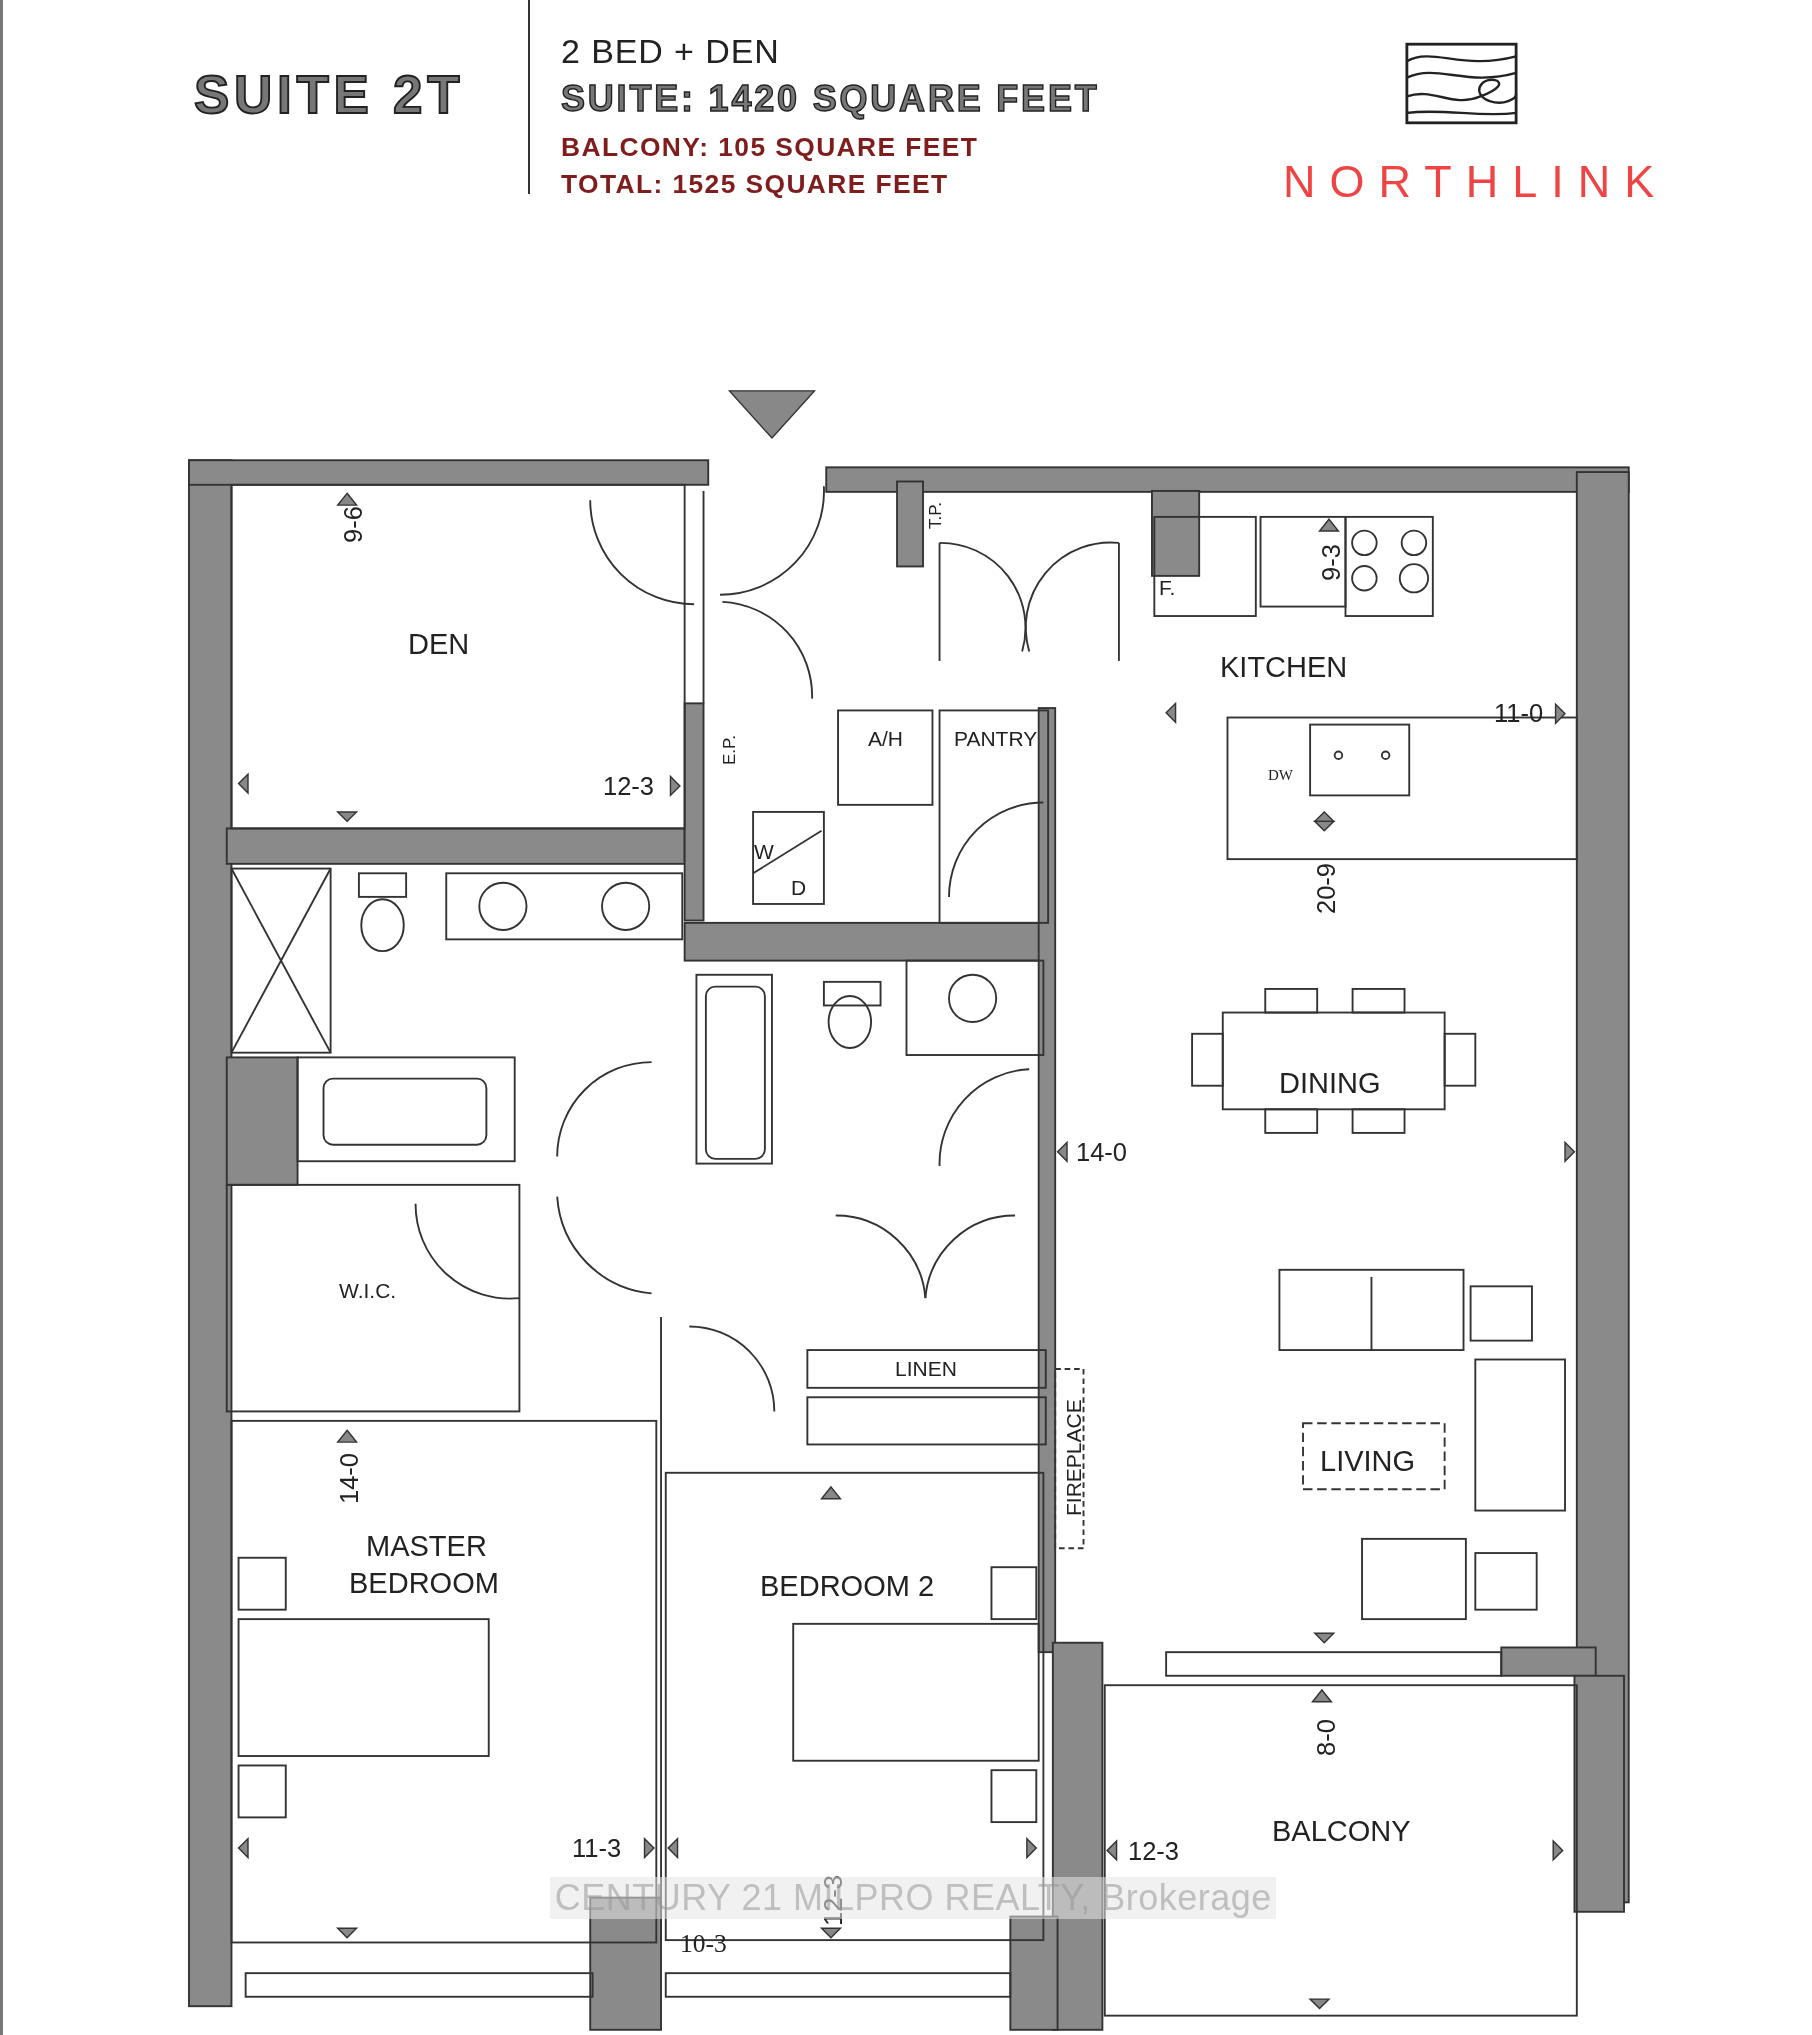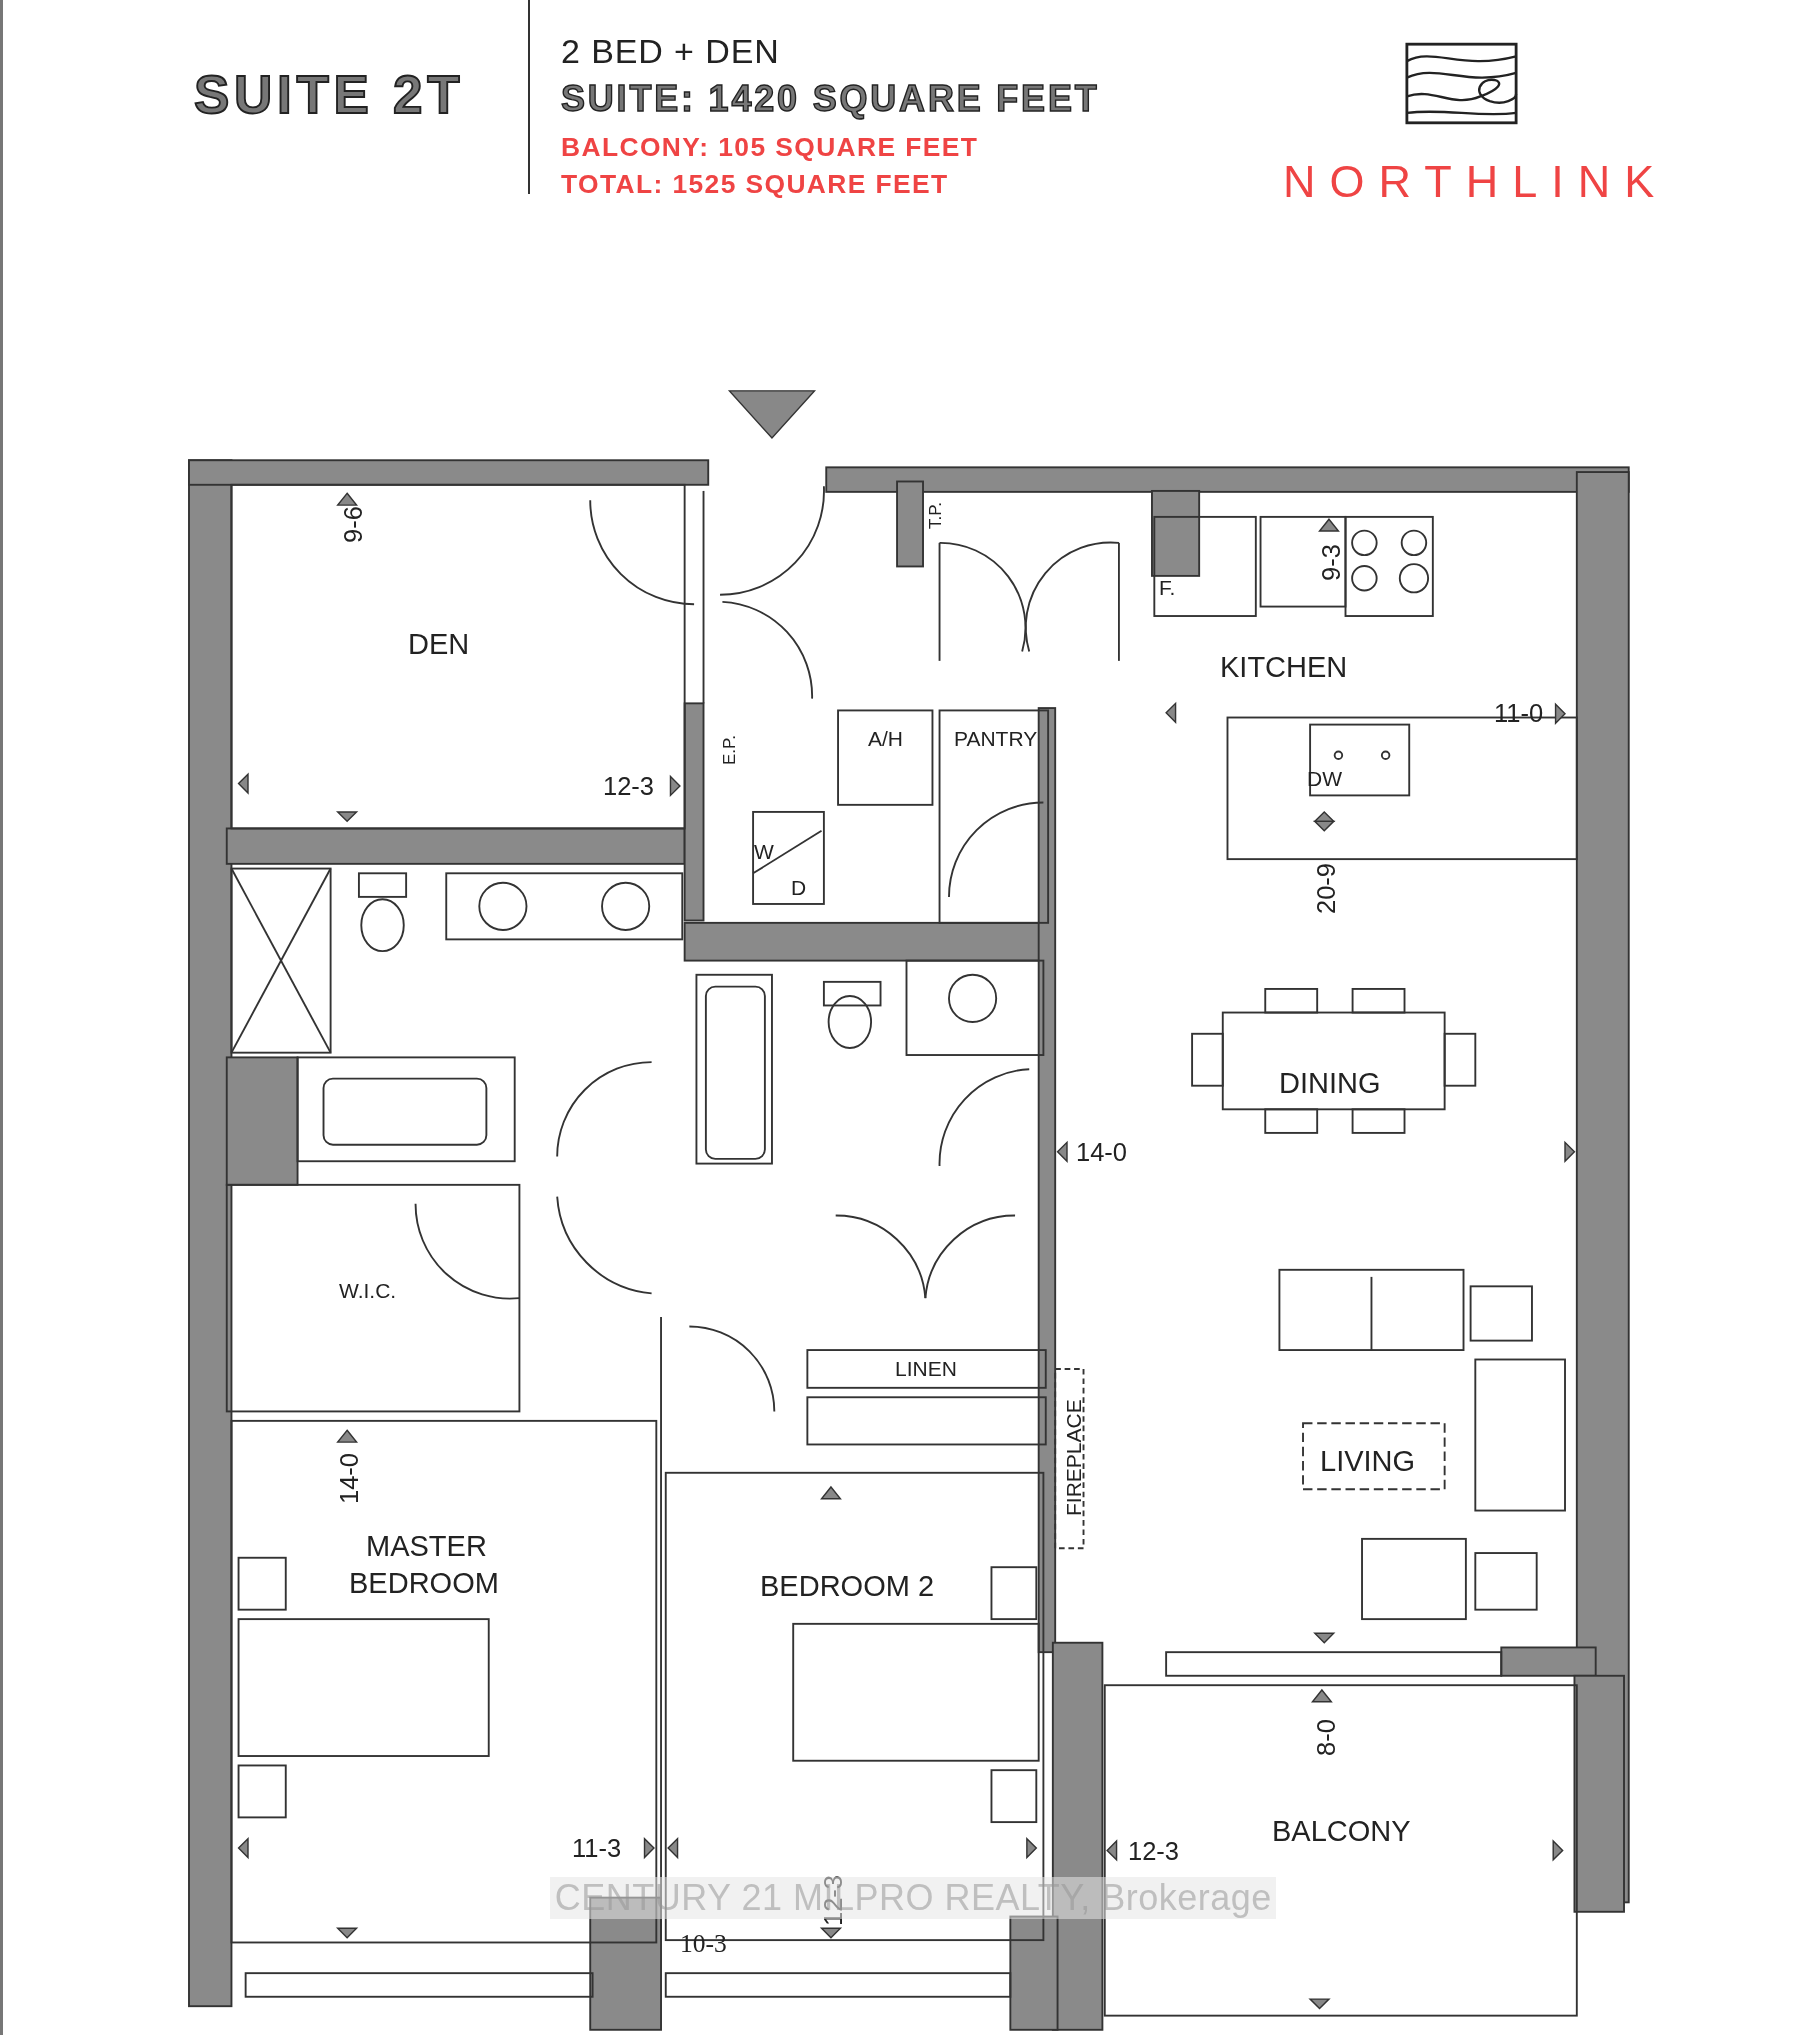--- a/index.html
+++ b/index.html
@@ -1,20 +1,20 @@
 <!DOCTYPE html>
 <html style="font-size:7.6px"><head>
 <meta charset="utf-8">
 <style>
   html,body{margin:0;padding:0;background:#fff;}
   body{width:1813px;height:2035px;position:relative;overflow:hidden;font-family:"Liberation Sans",sans-serif;color:#2a2a2a;}
   .left-edge{position:absolute;left:0;top:0;width:2.8px;height:2035px;background:#777;}
   .hdr-title{position:absolute;left:194px;top:64px;font-size:53px;font-weight:bold;letter-spacing:4.7px;color:#555;-webkit-text-stroke:1.9px #222;color:#777;}
   .hdr-divider{position:absolute;left:528px;top:0;width:1.9px;height:194px;background:#333;}
-  .spec{position:absolute;left:561px;font-weight:bold;color:#ef4444;letter-spacing:1.4px;}
+  .spec{position:absolute;left:561px;font-weight:bold;color:#7f1d1d;letter-spacing:1.4px;}
   .spec.s1{top:32px;font-size:34px;font-weight:normal;letter-spacing:0.9px;color:#222;}
   .spec.s2{top:78px;font-size:36px;letter-spacing:2.8px;color:#777;-webkit-text-stroke:1.4px #222;}
   .spec.s3{top:132px;font-size:26.4px;}
   .spec.s4{top:169px;font-size:26.4px;}
   .logo-mark{position:absolute;left:1405px;top:42px;width:113px;width:113px;height:83px;}
   .logo-text{position:absolute;left:1283px;top:156px;font-size:45px;letter-spacing:14px;color:#ef4444;font-weight:normal;}
   .plan{position:absolute;left:0;top:0;}
   .room-label{position:absolute;font-size:29px;color:#222;white-space:nowrap;}
   .dim{position:absolute;font-size:25.5px;color:#222;white-space:nowrap;}
   .vert{transform:rotate(-90deg);transform-origin:left top;}
@@ -205,21 +205,21 @@
 <div class="room-label" style="left:760px;top:1570px;">BEDROOM 2</div>
 <div class="room-label" style="left:1263px;top:1815px;margin-left:9px;">BALCONY</div>
 <div class="small-label" style="left:339px;top:1279px;">W.I.C.</div>
 <div class="small-label" style="left:895px;top:1357px;">LINEN</div>
 <div class="small-label" style="left:954px;top:727px;">PANTRY</div>
 <div class="small-label" style="left:868px;top:727px;">A/H</div>
 <div class="small-label vert" style="left:1062px;top:1516px;">FIREPLACE</div>
 <div class="small-label vert" style="left:720px;top:765px;font-size:17px;">E.P.</div>
 <div class="small-label vert" style="left:926px;top:529px;font-size:17px;">T.P.</div>
 <div class="small-label" style="left:1159px;top:576px;">F.</div>
-<div class="small-label" style="left:1307px;top:767px;font-size:21px;">DW</div>
+<div class="small-label" style="left:1268px;top:767px;font-size:15px;font-family:Liberation Serif, serif;">DW</div>
 <div class="small-label" style="left:754px;top:840px;">W</div>
 <div class="small-label" style="left:791px;top:876px;">D</div>
 
 <div class="dim vert" style="left:339px;top:543px;">9-6</div>
 <div class="dim" style="left:603px;top:772px;">12-3</div>
 <div class="dim vert" style="left:1317px;top:581px;">9-3</div>
 <div class="dim" style="left:1494px;top:699px;">11-0</div>
 <div class="dim vert" style="left:1312px;top:914px;">20-9</div>
 <div class="dim" style="left:1076px;top:1138px;">14-0</div>
 <div class="dim vert" style="left:335px;top:1504px;">14-0</div>

